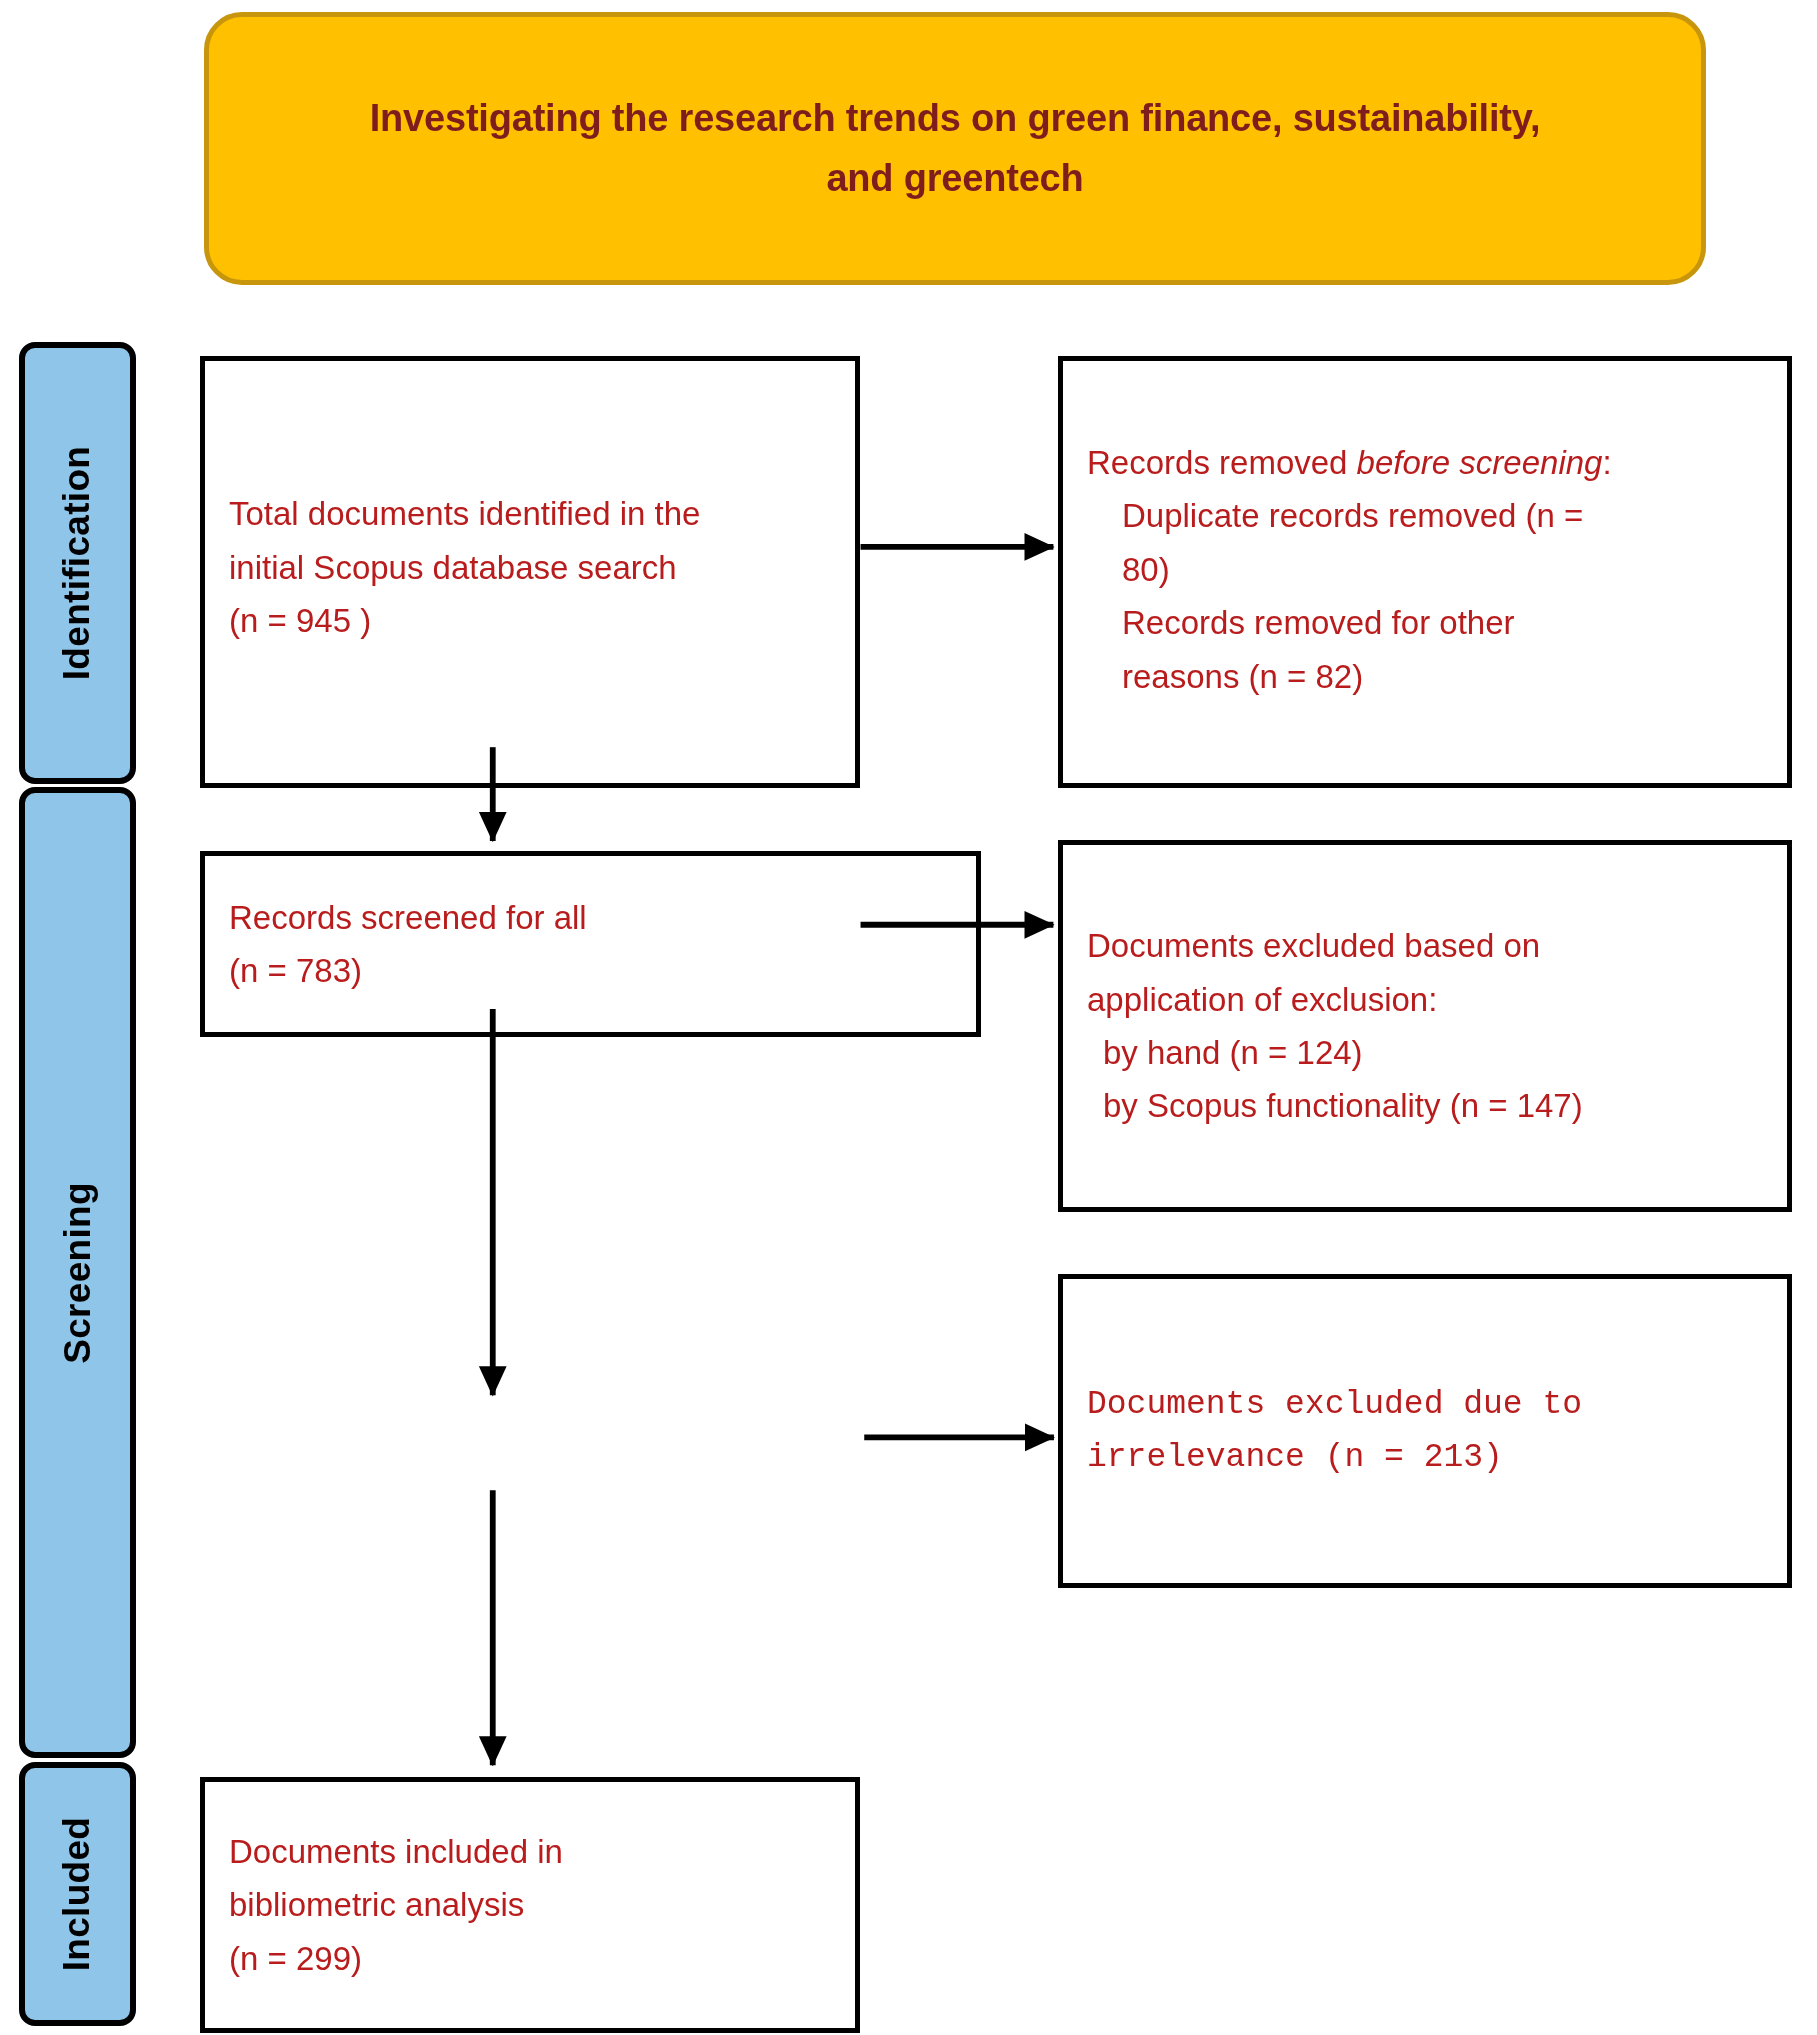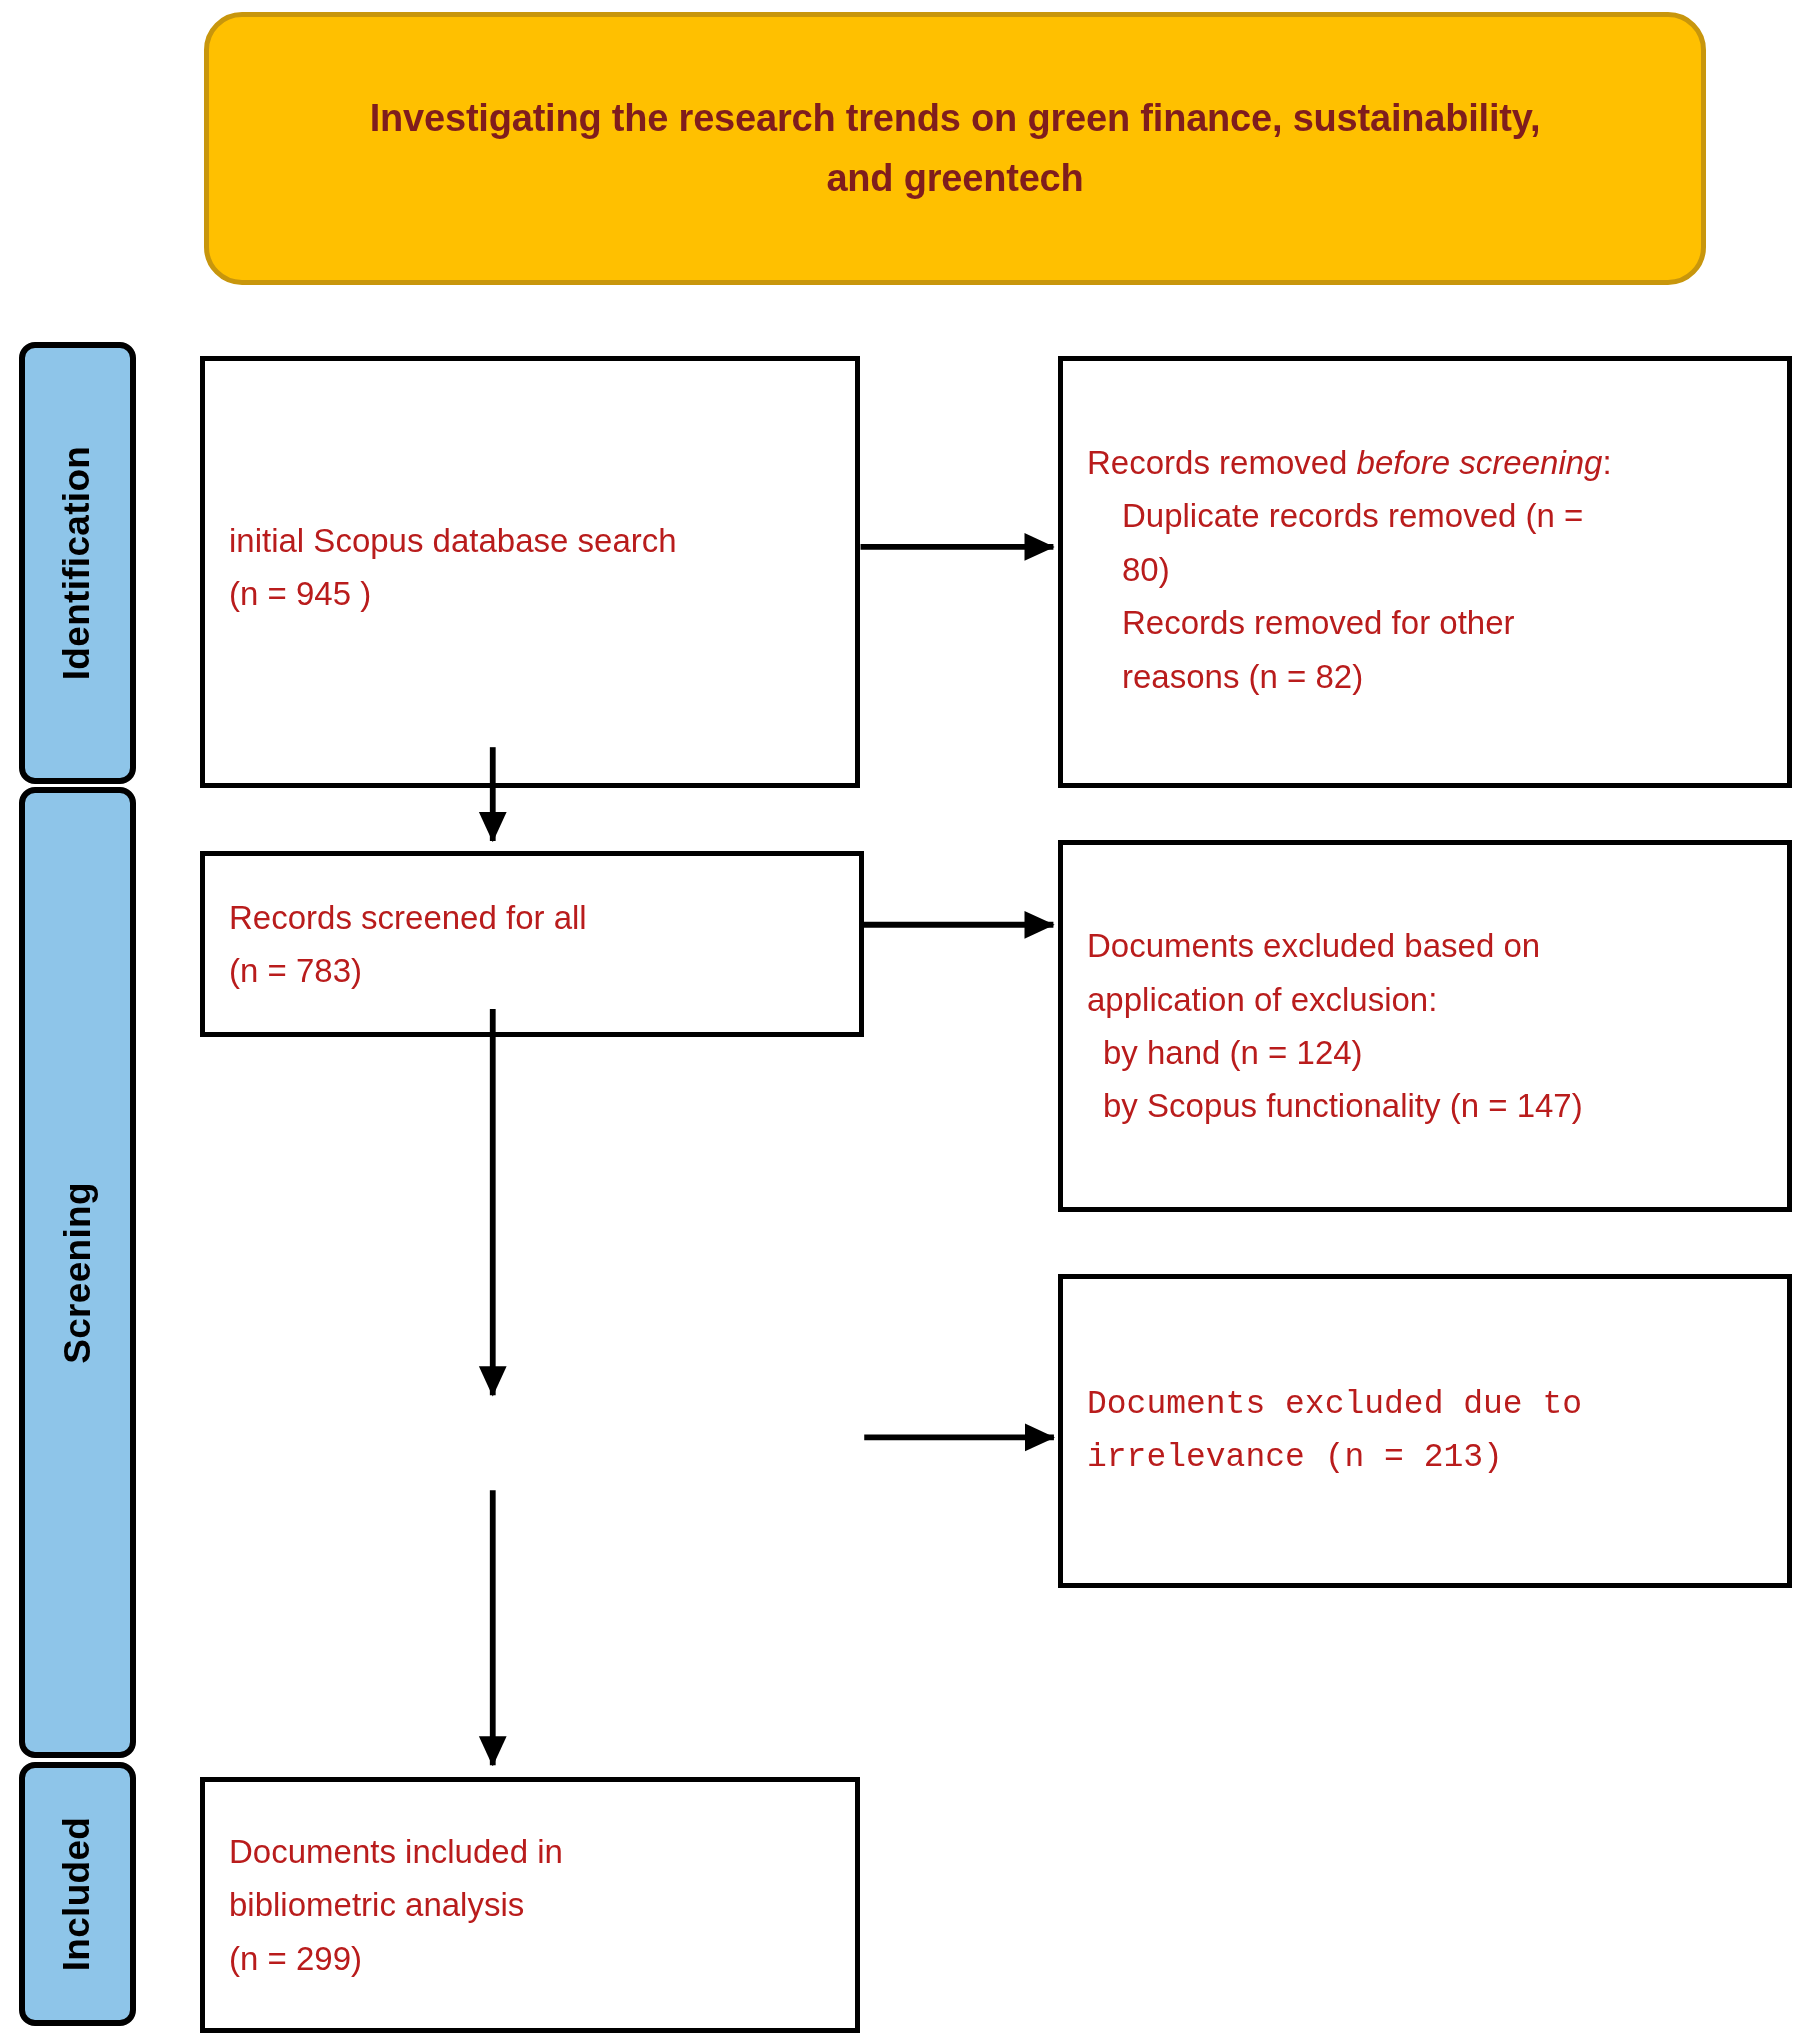--- a/index.html
+++ b/index.html
@@ -86,21 +86,21 @@
     line-height: 1.62;
     color: #b91c1c;
     white-space: nowrap;
   }
   .flow-box p.indent  { padding-left: 35px; }
   .flow-box p.indent2 { padding-left: 16px; }
   .flow-box em { font-style: italic; }
 
   #box-identified  { left: 200px;  top: 356px;  width: 660px; height: 432px;  }
   #box-removed     { left: 1058px; top: 356px;  width: 734px; height: 432px;  }
-  #box-screened    { left: 200px;  top: 851px; width: 664px; height: 186px;  }
+  #box-screened    { left: 200px;  top: 851px; width: 781px; height: 186px;  }
   #box-excluded-1  { left: 1058px; top: 840px; width: 734px; height: 372px;  }
   #box-eligibility { left: 200px;  top: 1343px; width: 660px; height: 174px;  }
   #box-excluded-2  { left: 1058px; top: 1274px; width: 734px; height: 314px; font-family: Liberation Mono, monospace;  }
   #box-included    { left: 200px;  top: 1777px; width: 660px; height: 256px;  }
 
   
   #box-identified .text-wrap { margin-top: -9.5px; }
   #box-removed .text-wrap    { margin-top: -5.3px; }
 
   
@@ -127,20 +127,21 @@
   </div>
   <div class="stage-tab" id="tab-screening">
     <span class="stage-label">Screening</span>
   </div>
   <div class="stage-tab" id="tab-included">
     <span class="stage-label">Included</span>
   </div>
 
   <div class="flow-box" id="box-identified">
     <div class="text-wrap">
+      <p>Total documents identified in  the</p>
       <p>initial Scopus database search</p>
       <p>(n = 945 )</p>
     </div>
   </div>
 
   <div class="flow-box" id="box-removed">
     <div class="text-wrap">
       <p><span>Records removed </span><em>before screening</em><span>:</span></p>
       <p class="indent">Duplicate records removed (n =</p>
       <p class="indent">80)</p>

